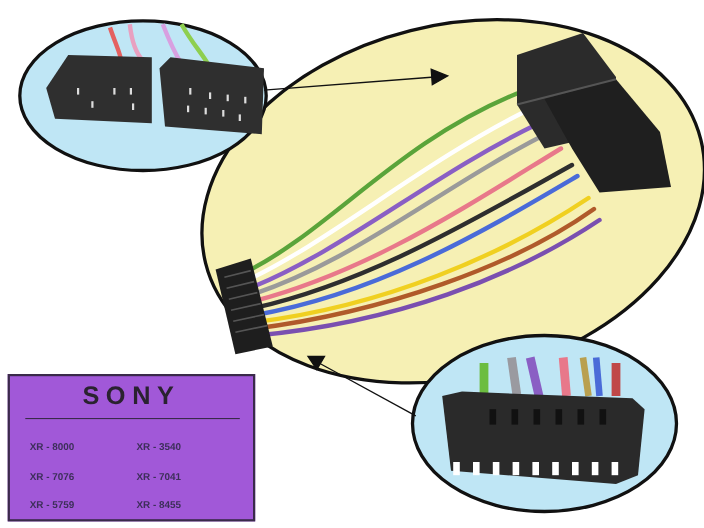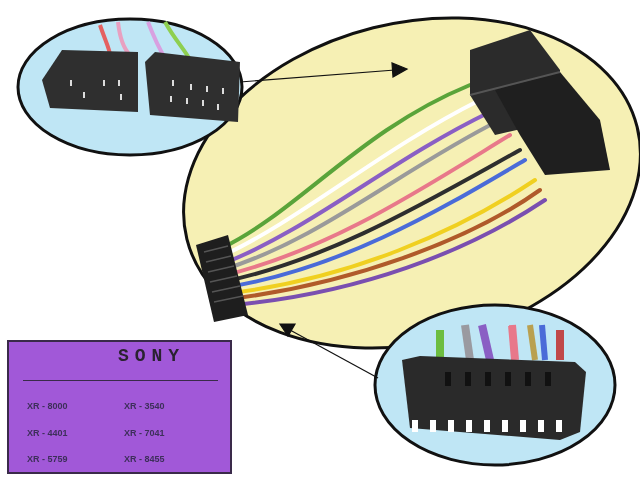--- a/index.html
+++ b/index.html
@@ -1,19 +1,19 @@
 <!DOCTYPE html>
 <html><head>
 <meta charset="utf-8">
 <style>
   html, body { margin: 0; padding: 0; }
   body { width: 640px; height: 480px; background: #ffffff; position: relative; overflow: hidden; font-family: "Liberation Sans", sans-serif; }
   .scene { position: absolute; left: 0; top: 0; width: 640px; height: 480px; }
   .label { position: absolute; left: 7px; top: 340px; width: 225px; height: 134px; background: #a158d8; border: 2px solid #3a2a4a; box-sizing: border-box; }
-  .brand { position: absolute; left: 0; top: 4px; width: 100%; text-align: center; font-family: Liberation Mono, monospace; font-weight: bold; font-size: 18px; letter-spacing: 6px; color: #2a2230; margin-left: 32px; }
+  .brand { position: absolute; left: 0; top: 4px; width: 100%; text-align: center; font-family: Liberation Sans, sans-serif; font-weight: bold; font-size: 23px; letter-spacing: 6px; color: #2a2230; }
   .rule { position: absolute; left: 14px; right: 12px; top: 38px; height: 1px; background: #3a2a4a; }
   .col { position: absolute; top: 42px; font-size: 9px; line-height: 8.9px; color: #3d2f5a; font-weight: bold; white-space: pre; }
   .col.c1 { left: 18px; }
   .col.c2 { left: 115px; }
   .col div { height: 8.9px; }
 </style>
 </head>
 <body>
 
 <svg class="scene" viewBox="0 0 640 480" width="640" height="480" xmlns="http://www.w3.org/2000/svg">
@@ -115,21 +115,21 @@
     <line x1="378" y1="378" x2="290" y2="330"></line>
     <polygon points="280,324 295,324 288,336"></polygon>
   </g>
 </svg>
 
 <div class="label">
   <div class="brand">SONY</div>
   <div class="rule"></div>
   <div class="col c1">
     <div>XR - 8000</div>
-    <div>XR - 4401</div>
+    <div>XR - 7076</div>
     <div>XR - 5759</div>
     
     
     
     
     
     
   </div>
   <div class="col c2">
     <div>XR - 3540</div>

